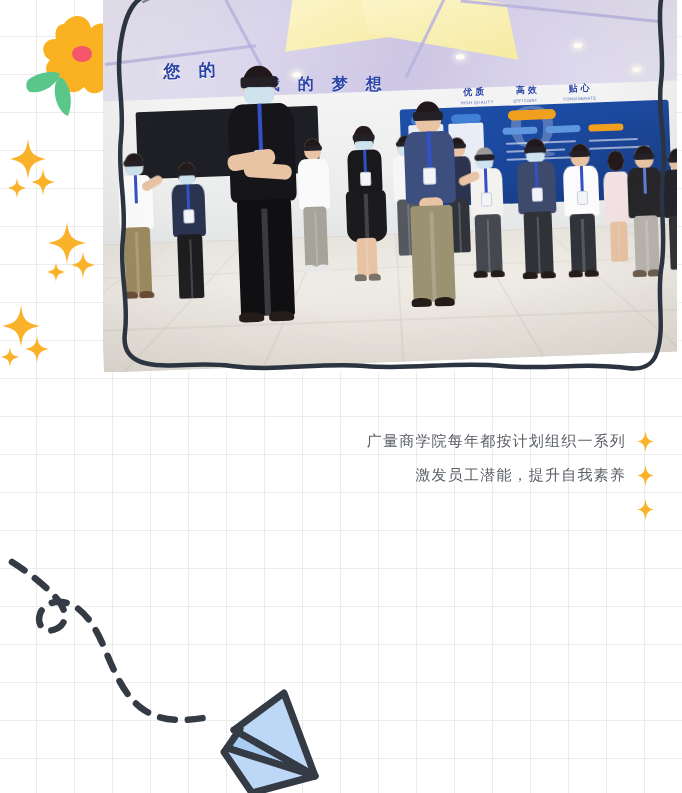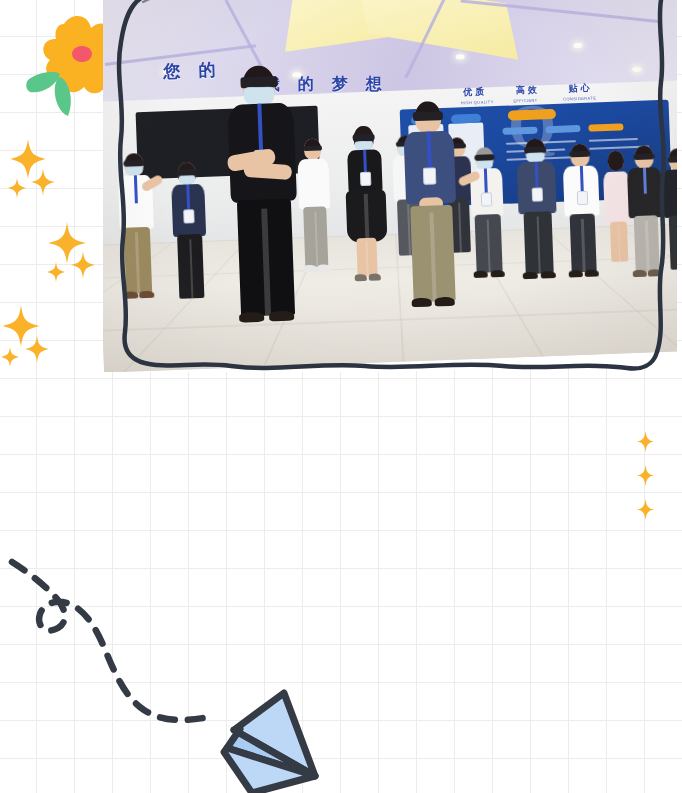--- a/index.html
+++ b/index.html
@@ -455,31 +455,33 @@
     <path d="M282,145 L313,228 L232,182 Z" fill="#BCD8F6" stroke="#343B45" stroke-width="7" stroke-linejoin="round"></path>
     <path d="M232,182 L313,228 L225,200 L238,181 Z" fill="#A9CDF2" stroke="#343B45" stroke-width="7" stroke-linejoin="round"></path>
     <path d="M225,200 L313,228 L250,245 L222,204 Z" fill="#BCD8F6" stroke="#343B45" stroke-width="7" stroke-linejoin="round"></path>
     <path d="M232,182 L313,228" fill="none" stroke="#343B45" stroke-width="5" stroke-linecap="round"></path>
   </g>
 </svg>
 
 <div id="caption-block">
 
   <div class="cap-row">
+    <span class="cap-text">广量商学院每年都按计划组织一系列</span>
     <svg class="cap-star" viewBox="0 0 17 21">
       <path d="M8.5,0 C9.6,7.6 11,9.2 17,10.5 C11,11.8 9.6,13.4 8.5,21 C7.4,13.4 6,11.8 0,10.5 C6,9.2 7.4,7.6 8.5,0 Z" fill="#FBB22B"></path>
     </svg>
   </div>
 
+
+  <div class="cap-row">
+    <span class="cap-text">激发员工潜能，提升自我素养</span>
+    <svg class="cap-star" viewBox="0 0 17 21">
+      <path d="M8.5,0 C9.6,7.6 11,9.2 17,10.5 C11,11.8 9.6,13.4 8.5,21 C7.4,13.4 6,11.8 0,10.5 C6,9.2 7.4,7.6 8.5,0 Z" fill="#FBB22B"></path>
+    </svg>
+  </div>
 
   <div class="cap-row">
     <svg class="cap-star" viewBox="0 0 17 21">
       <path d="M8.5,0 C9.6,7.6 11,9.2 17,10.5 C11,11.8 9.6,13.4 8.5,21 C7.4,13.4 6,11.8 0,10.5 C6,9.2 7.4,7.6 8.5,0 Z" fill="#FBB22B"></path>
     </svg>
   </div>
 
-  <div class="cap-row">
-    <svg class="cap-star" viewBox="0 0 17 21">
-      <path d="M8.5,0 C9.6,7.6 11,9.2 17,10.5 C11,11.8 9.6,13.4 8.5,21 C7.4,13.4 6,11.8 0,10.5 C6,9.2 7.4,7.6 8.5,0 Z" fill="#FBB22B"></path>
-    </svg>
-  </div>
-
 </div>
 
 </body></html>

